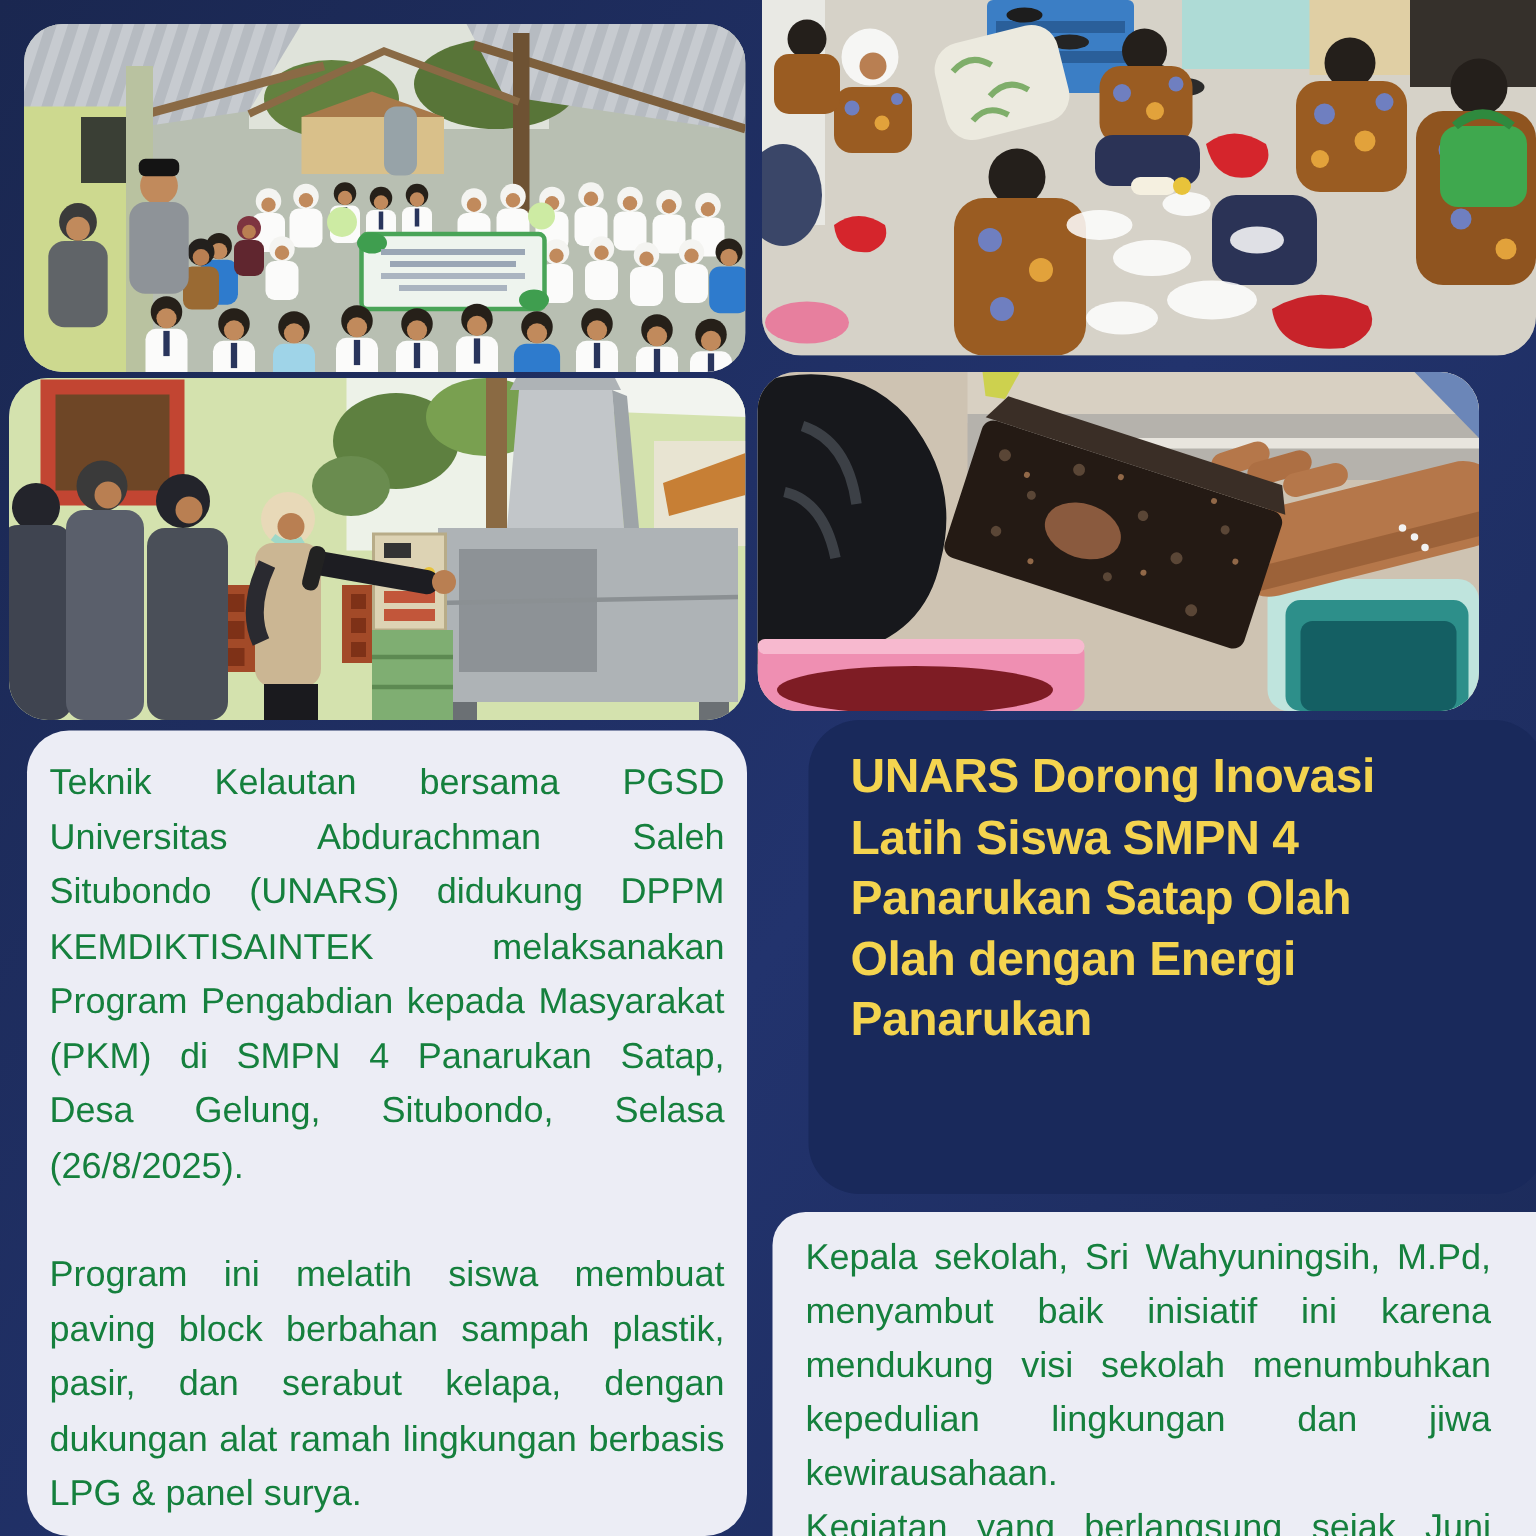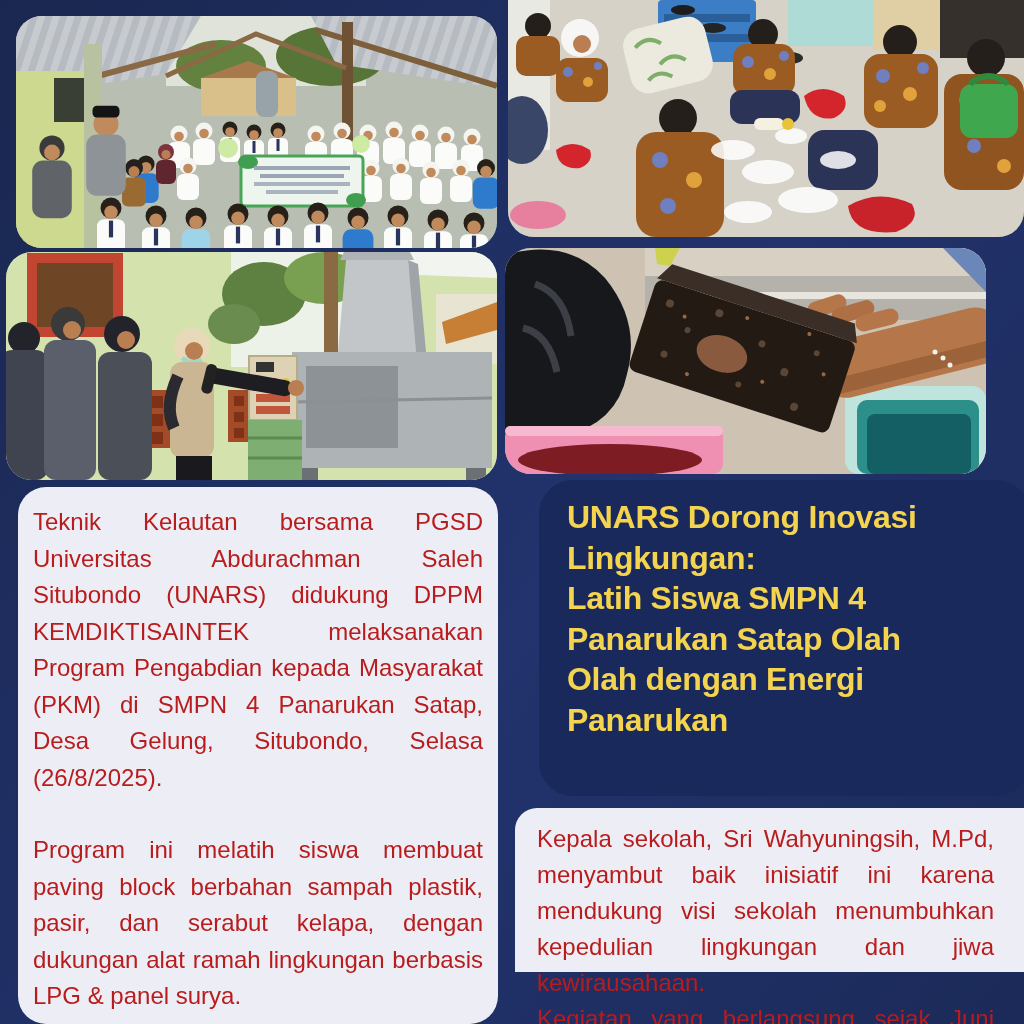--- a/index.html
+++ b/index.html
@@ -8,24 +8,24 @@
     background:linear-gradient(125deg,#1a2750 0%,#22336d 55%,#1b2a58 100%);
     font-family:"Liberation Sans",sans-serif;
   }
   .photo{position:absolute;overflow:hidden;background:#8a8f99;}
   .photo svg{display:block;width:100%;height:100%;}
   #photo-group{left:16px;top:16px;width:481px;height:232px;border-radius:26px;}
   #photo-sorting{left:508px;top:0;width:516px;height:237px;border-radius:0 0 26px 26px;}
   #photo-machine{left:6px;top:252px;width:491px;height:228px;border-radius:26px;}
   #photo-block{left:505px;top:248px;width:481px;height:226px;border-radius:26px;}
 
-  .panel{position:absolute;background:#ECEDF5;color:#b91c1c;}
+  .panel{position:absolute;background:#ECEDF5;color:#15803d;}
   .panel p{margin:0 0 36px 0;text-align:justify;font-size:24px;line-height:36.5px;}
   #panel-left{left:18px;top:487px;width:480px;height:537px;border-radius:28px;padding:17px 15px 0 15px;box-sizing:border-box;}
-  #panel-right{left:515px;top:808px;width:509px;height:164px;border-radius:22px 0 0 0;padding:13px 30px 0 22px;box-sizing:border-box;}
+  #panel-right{left:515px;top:808px;width:509px;height:216px;border-radius:22px 0 0 0;padding:13px 30px 0 22px;box-sizing:border-box;}
   #panel-right p{margin:0;line-height:36px;}
 
   #headline-box{
     position:absolute;left:515px;top:480px;width:491px;height:316px;
     background:#19295B;border-radius:34px;padding:17px 20px 0 28px;box-sizing:border-box;margin-left:24px;
   }
   .headline-line{
     display:block;color:#F4D44F;font-weight:700;font-size:32px;line-height:40.5px;
     letter-spacing:-0.3px;
   }
@@ -374,21 +374,20 @@
   </div>
 
   <div class="panel" id="panel-left">
     <p>Teknik Kelautan bersama PGSD Universitas Abdurachman Saleh Situbondo (UNARS) didukung DPPM KEMDIKTISAINTEK melaksanakan Program Pengabdian kepada Masyarakat (PKM) di SMPN 4 Panarukan Satap, Desa Gelung, Situbondo, Selasa (26/8/2025).</p>
     <p>Program ini melatih siswa membuat paving block berbahan sampah plastik, pasir, dan serabut kelapa, dengan dukungan alat ramah lingkungan berbasis LPG &amp; panel surya.</p>
 
   </div>
 
   <div id="headline-box">
     <span class="headline-line">UNARS Dorong Inovasi</span>
-    <span class="headline-line">Lingkungan:</span>
     <span class="headline-line">Latih Siswa SMPN 4</span>
     <span class="headline-line">Panarukan Satap Olah</span>
     <span class="headline-line">Olah dengan Energi</span>
     <span class="headline-line">Panarukan</span>
   </div>
 
   <div class="panel" id="panel-right">
     <p>Kepala sekolah, Sri Wahyuningsih, M.Pd, menyambut baik inisiatif ini karena mendukung visi sekolah menumbuhkan kepedulian lingkungan dan jiwa kewirausahaan.</p>
     <p>Kegiatan yang berlangsung sejak Juni 2025 ini mendapat antusias tinggi siswa melalui</p>
   </div>

